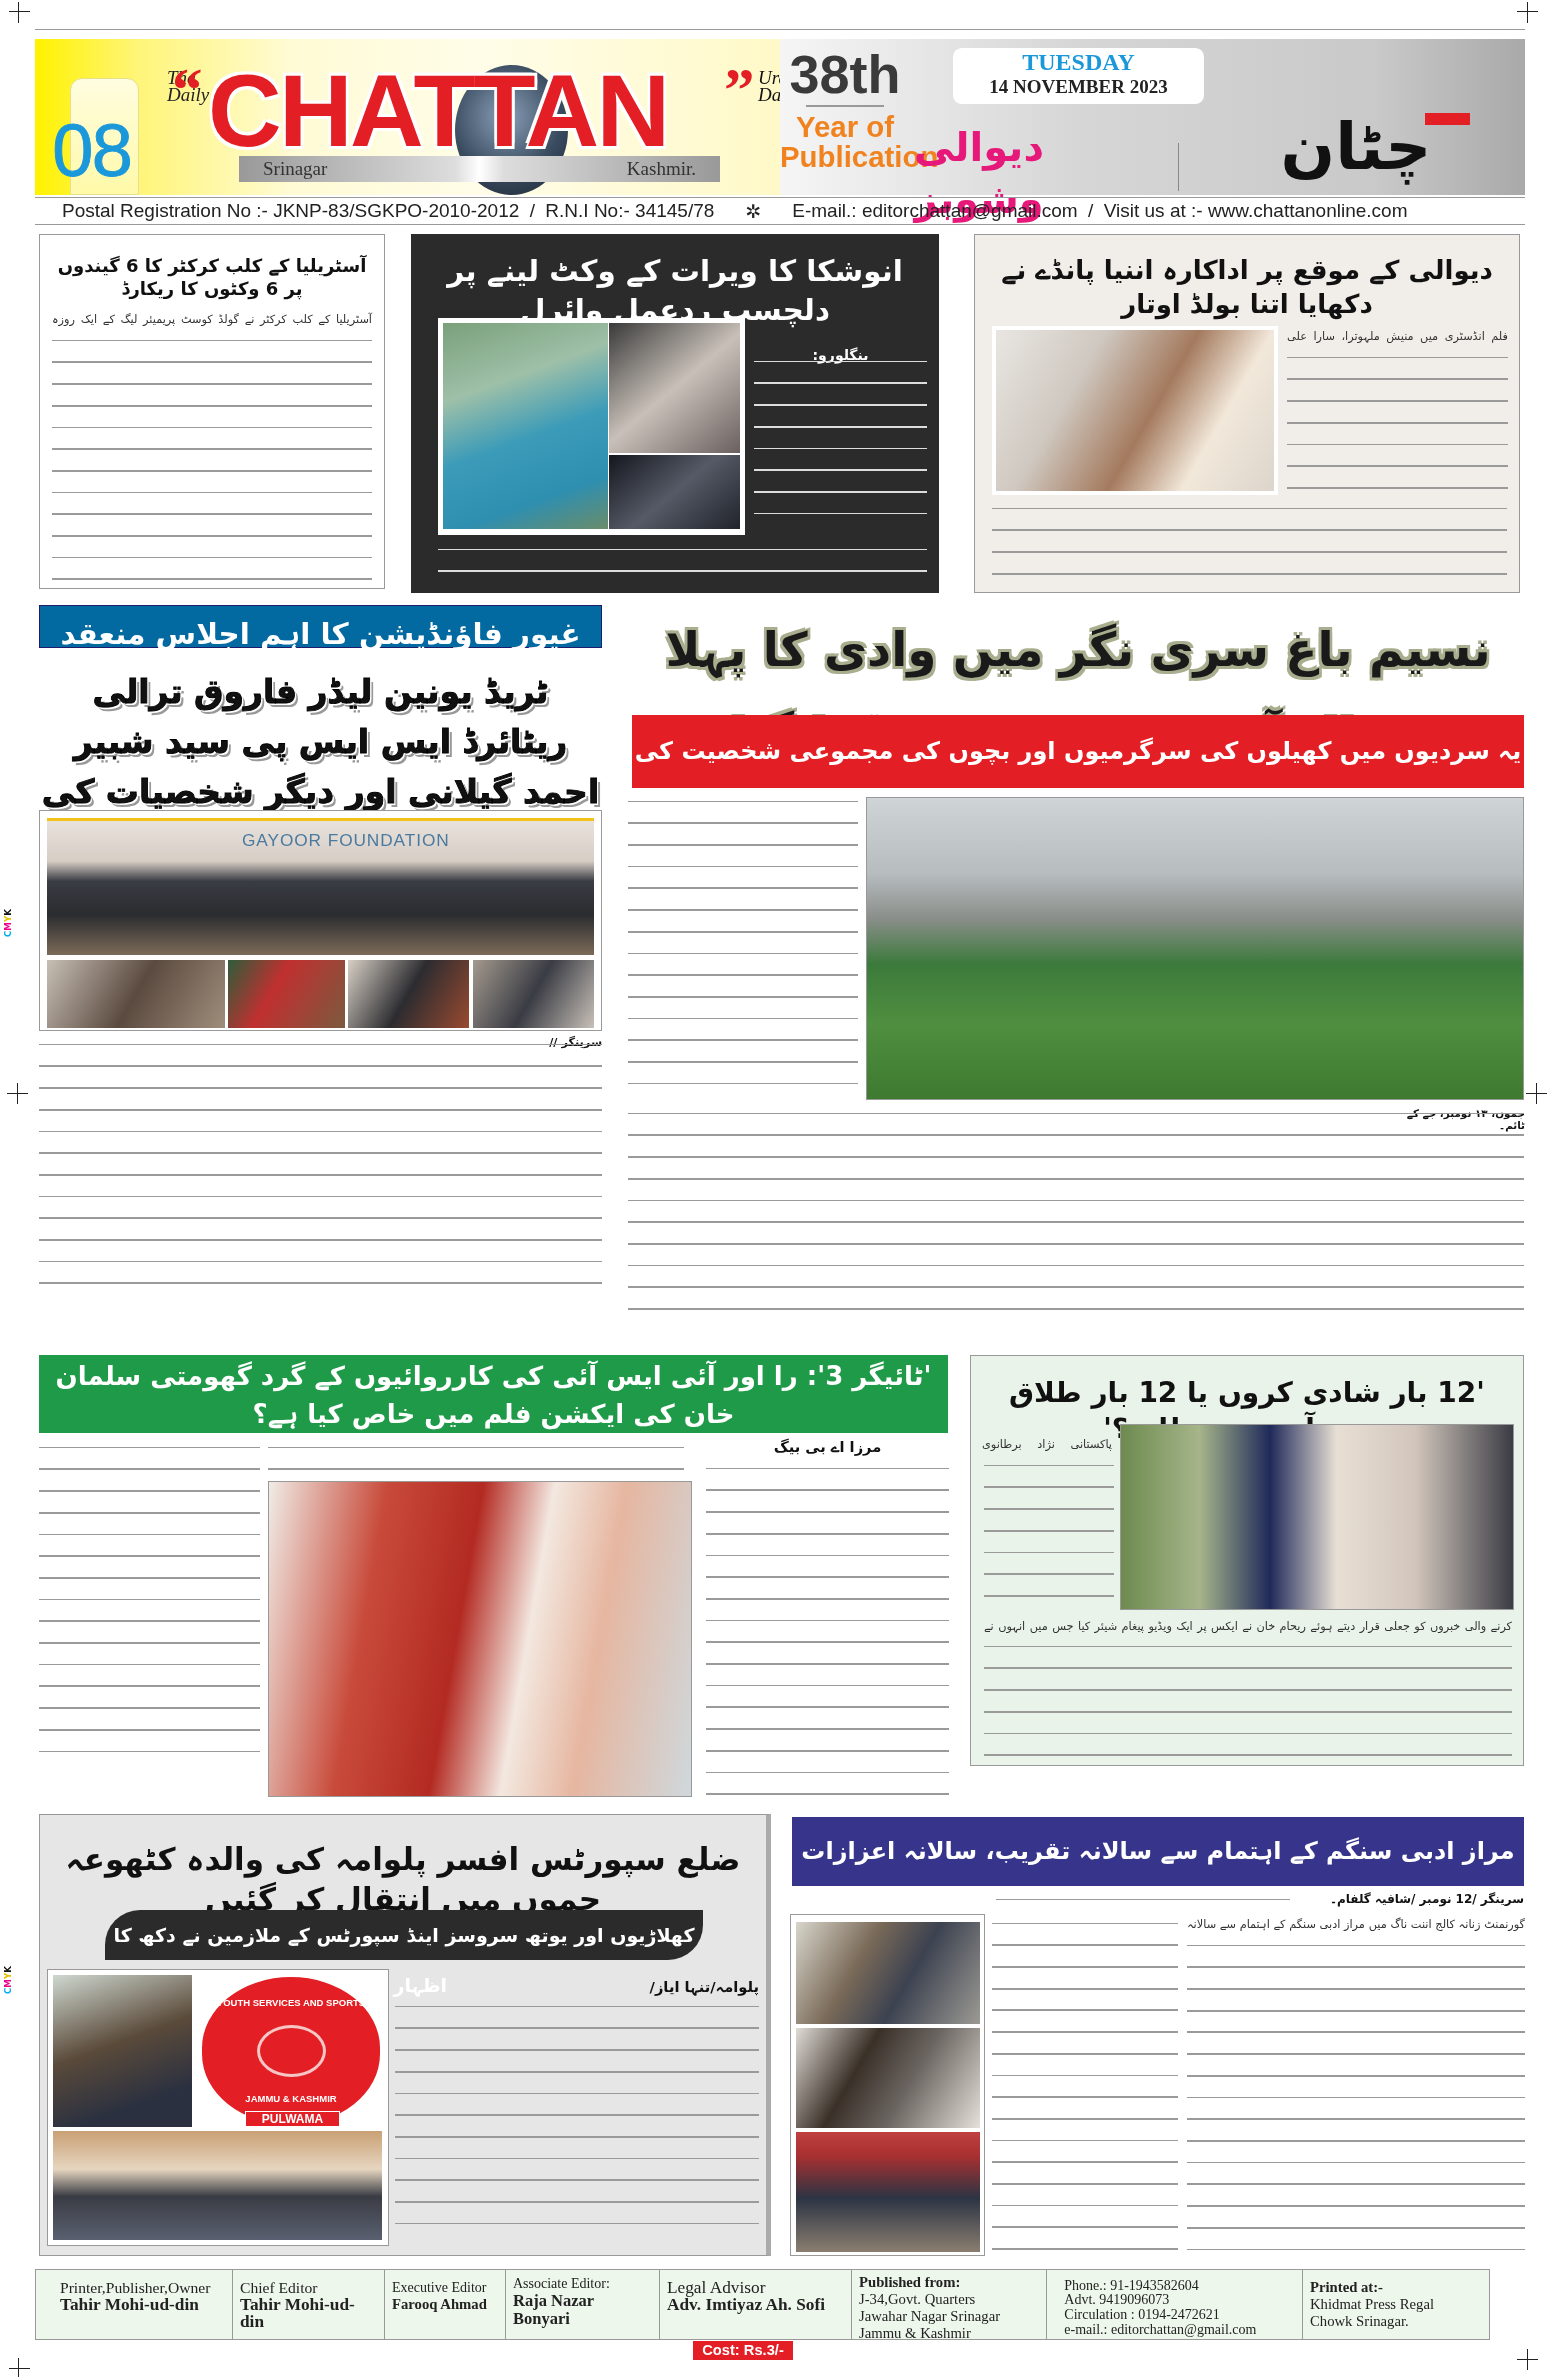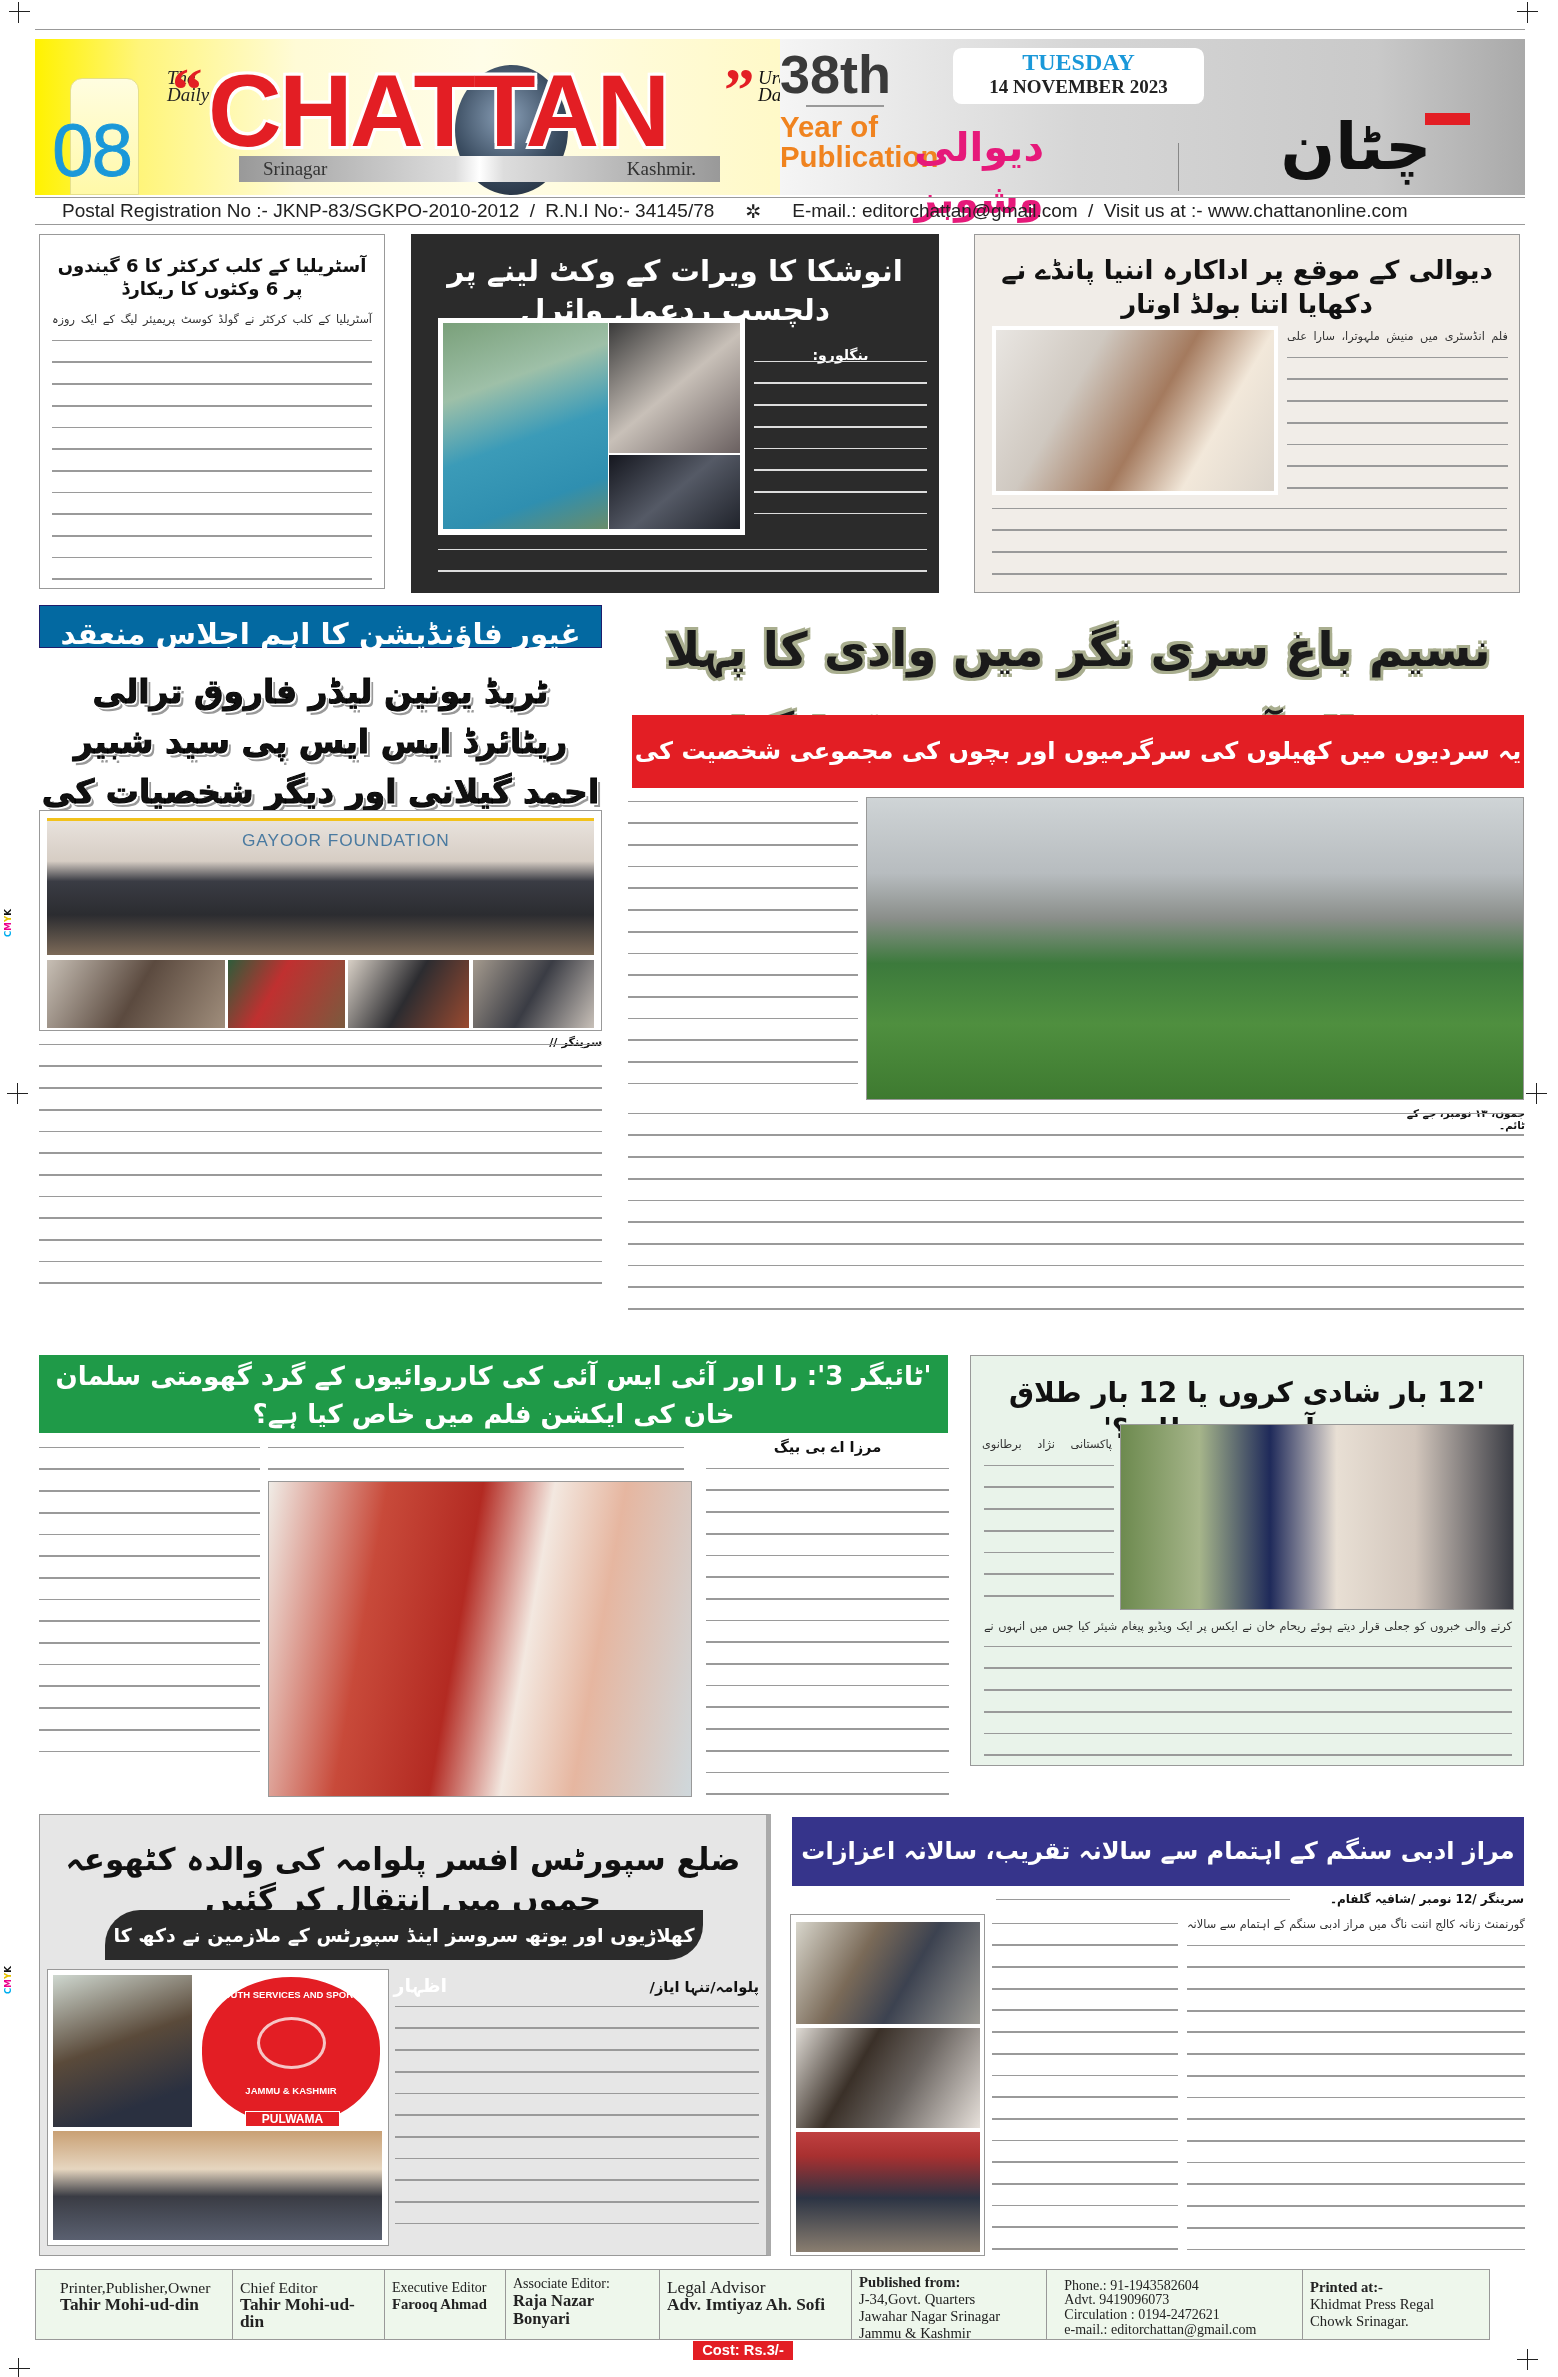--- a/index.html
+++ b/index.html
@@ -20,21 +20,21 @@
 .mast-right{flex:1;height:100%;background:linear-gradient(90deg,#f5f5f5,#d6d6d6 40%,#c9c9c9 80%,#a9a9a9);position:relative}
 .pagebox{left:35px;top:39px;width:69px;height:117px;background:linear-gradient(#fffde0,#fff9a8);border-radius:12px 12px 0 0;border:0.9px solid #e6e08a}
 .pagenum{left:17.3px;top:69px;font-size:74px;color:#1a98d9;font-family:"Liberation Sans",sans-serif;letter-spacing:-1.7px;-webkit-text-stroke:0.9px #1a98d9}
 .thedaily{left:132px;top:30px;font-size:19px;font-style:italic;line-height:17.3px;color:#222}
 .quote{font-size:61px;color:#e31e24;font-family:"Liberation Serif",serif;font-weight:bold}
 .brand{left:173px;top:15.6px;font-size:102px;font-weight:bold;color:#e31e24;font-family:"Liberation Sans",sans-serif;letter-spacing:-2.6px;line-height:113px;text-shadow:0 0 0 #fff,2.6px 2.6px 0 #fff,-2.6px -2.6px 0 #fff,2.6px -2.6px 0 #fff,-2.6px 2.6px 0 #fff}
 .globe{left:420px;top:26px;width:113px;height:130px;border-radius:50%;background:radial-gradient(circle at 45% 40%,#8aa0b8,#3a4c60 55%,#1c2633);}
 .subbar{left:204px;top:117px;width:481px;height:26px;background:linear-gradient(90deg,#999,#ddd 45%,#fff 50%,#ddd 55%,#999)}
 .subbar span{position:absolute;top:1.7px;font-size:19px;font-family:"Liberation Serif",serif;color:#333}
 .urdudaily{left:723px;top:30px;font-size:19px;font-style:italic;line-height:17.3px}
-.anniv{left:0;top:4.3px;width:130px;text-align:left}
+.anniv{left:0;top:4.3px;width:130px;text-align:center}
 .anniv .big{font-size:54px;font-weight:bold;color:#3a3a3a;font-family:"Liberation Sans",sans-serif;line-height:62px}
 .anniv .yr{font-size:29.4px;color:#f0831f;font-family:"Liberation Sans",sans-serif;line-height:29.4px;font-weight:bold}
 .datebox{left:173px;top:8.7px;width:251px;height:56px;background:#fff;border-radius:8.7px;text-align:center}
 .datebox .day{font-size:24px;font-weight:bold;color:#1a98d9;font-family:"Liberation Serif",serif;line-height:28px}
 .datebox .dt{font-size:19px;color:#222;font-family:"Liberation Serif",serif;font-weight:bold;line-height:21px}
 .section{left:121px;top:82px;font-size:40px;font-weight:bold;color:#e6197a;line-height:52px}
 .logo-ur{left:485px;top:69px;font-size:64px;font-weight:bold;color:#111;line-height:78px}
 .logo-badge{left:645px;top:74px;width:45px;height:12px;background:#e31e24}
 .infobar{left:35px;top:197px;width:1490px;height:28px;border-bottom:1.7px solid #999;font-size:19px;font-family:"Liberation Sans",sans-serif;color:#222;display:flex;align-items:center}
 
@@ -179,21 +179,21 @@
 </div>
 
 <div class="box" style="left:39px;top:1814px;width:732px;height:442px;background:#e6e6e6;border-right:5.2px solid #aaa">
   <div class="headline urdu" style="font-size:31px;padding:24px 8.7px 8.7px">ضلع سپورٹس افسر پلوامہ کی والدہ کٹھوعہ جموں میں انتقال کر گئیں</div>
   <div style="position:absolute;left:65px;top:95px;width:598px;height:50px;background:#2b2b2b;border-radius:35px 0 35px 0">
     <div class="headline urdu" style="font-size:19px;color:#fff;line-height:50px">کھلاڑیوں اور یوتھ سروسز اینڈ سپورٹس کے ملازمین نے دکھ کا اظہار کیا</div>
   </div>
   <div class="photo" style="left:7px;top:154px;width:342px;height:277px;background:#fff;border:0.9px solid #999">
     <div style="position:absolute;left:5.2px;top:5.2px;width:139px;height:152px;background:linear-gradient(160deg,#cfd8d0,#5a4a3a 45%,#2a3040 80%)"></div>
     <div style="position:absolute;left:152px;top:5.2px;width:182px;height:152px;border-radius:50%/48%;background:#e31e24;border:2.6px solid #fff;text-align:center;color:#fff;font-family:'Liberation Sans',sans-serif;font-weight:bold">
-      <div style="font-size:9.5px;margin-top:12px">YOUTH SERVICES AND SPORTS</div>
+      <div style="font-size:9.5px;margin-top:20px">YOUTH SERVICES AND SPORTS</div>
       <div style="width:69px;height:52px;margin:17.3px auto 0;border-radius:50%;border:3.5px solid #f6c5c5"></div>
       <div style="font-size:9.5px;margin-top:15.6px">JAMMU &amp; KASHMIR</div>
       <div style="position:absolute;bottom:-1.7px;left:43px;width:95px;background:#e31e24;color:#fff;font-size:12px;border:1.7px solid #fff">PULWAMA</div>
     </div>
     <div style="position:absolute;left:5.2px;top:161px;width:329px;height:109px;background:linear-gradient(180deg,#c9a074 0%,#e6d6c0 35%,#3a3c44 60%,#5a6070 100%)"></div>
   </div>
   <div class="urdu" style="position:absolute;left:355px;top:163px;width:364px;text-align:right;font-weight:bold;font-size:14.7px">پلوامہ/تنہا ایاز/</div>
   <div class="lines" style="position:absolute;left:355px;top:182px;width:364px;height:247px"></div>
 </div>
 

